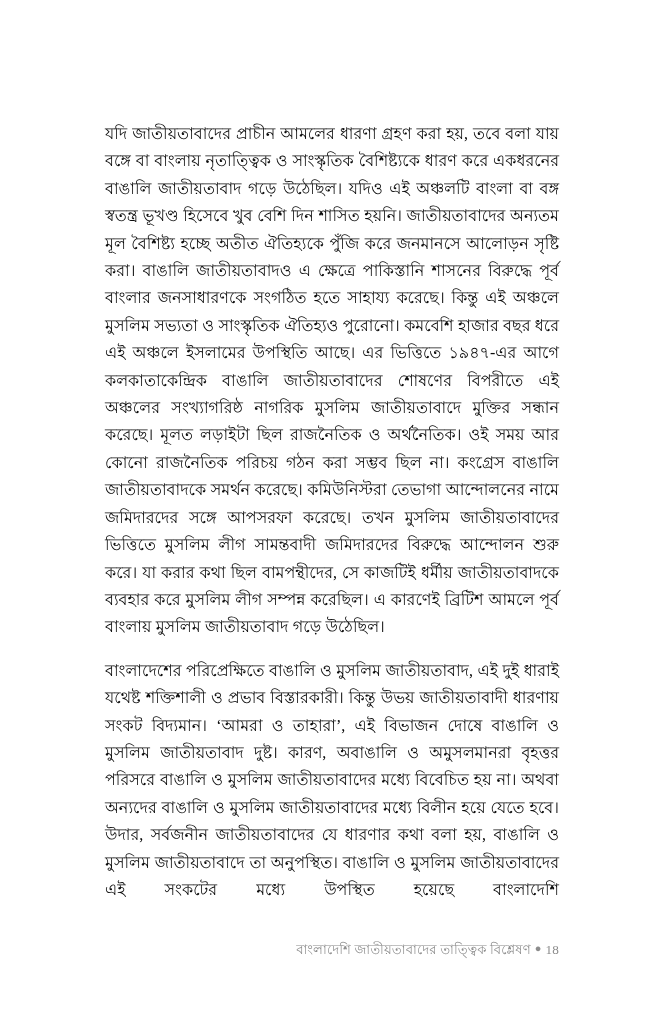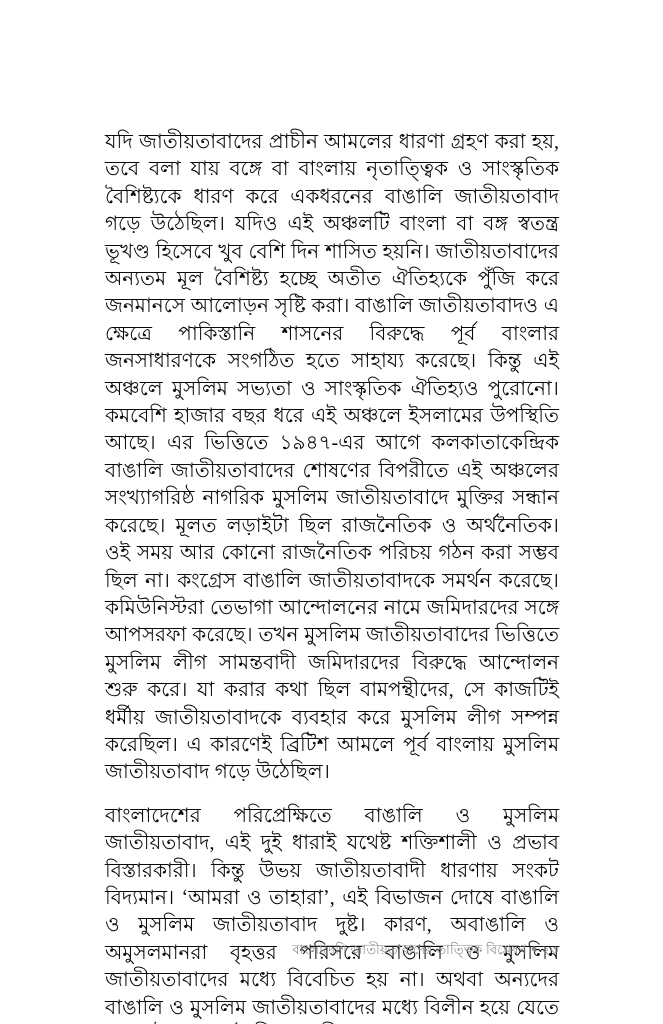--- a/index.html
+++ b/index.html
@@ -27,23 +27,23 @@
   }
 
   .text-column {
     position: absolute;
     left: 105px;
     top: 112px;
     width: 454px;
   }
 
   .para {
-    margin: 16px 0 16px 0;
+    margin: 8px 0 16px 0;
     padding: 0;
-    font-size: 20px;
+    font-size: 16px;
     line-height: 27.4px;
     text-align: justify;
     text-justify: inter-word;
     word-spacing: 0.02em;
     color: #0a0a0a;
   }
 
   .para:last-child {
     margin-bottom: 0;
   }
@@ -80,16 +80,16 @@
 
   <div class="text-column">
 
     <p class="para">যদি জাতীয়তাবাদের প্রাচীন আমলের ধারণা গ্রহণ করা হয়, তবে বলা যায় বঙ্গে বা বাংলায় নৃতাত্ত্বিক ও সাংস্কৃতিক বৈশিষ্ট্যকে ধারণ করে একধরনের বাঙালি জাতীয়তাবাদ গড়ে উঠেছিল। যদিও এই অঞ্চলটি বাংলা বা বঙ্গ স্বতন্ত্র ভূখণ্ড হিসেবে খুব বেশি দিন শাসিত হয়নি। জাতীয়তাবাদের অন্যতম মূল বৈশিষ্ট্য হচ্ছে অতীত ঐতিহ্যকে পুঁজি করে জনমানসে আলোড়ন সৃষ্টি করা। বাঙালি জাতীয়তাবাদও এ ক্ষেত্রে পাকিস্তানি শাসনের বিরুদ্ধে পূর্ব বাংলার জনসাধারণকে সংগঠিত হতে সাহায্য করেছে। কিন্তু এই অঞ্চলে মুসলিম সভ্যতা ও সাংস্কৃতিক ঐতিহ্যও পুরোনো। কমবেশি হাজার বছর ধরে এই অঞ্চলে ইসলামের উপস্থিতি আছে। এর ভিত্তিতে ১৯৪৭-এর আগে কলকাতাকেন্দ্রিক বাঙালি জাতীয়তাবাদের শোষণের বিপরীতে এই অঞ্চলের সংখ্যাগরিষ্ঠ নাগরিক মুসলিম জাতীয়তাবাদে মুক্তির সন্ধান করেছে। মূলত লড়াইটা ছিল রাজনৈতিক ও অর্থনৈতিক। ওই সময় আর কোনো রাজনৈতিক পরিচয় গঠন করা সম্ভব ছিল না। কংগ্রেস বাঙালি জাতীয়তাবাদকে সমর্থন করেছে। কমিউনিস্টরা তেভাগা আন্দোলনের নামে জমিদারদের সঙ্গে আপসরফা করেছে। তখন মুসলিম জাতীয়তাবাদের ভিত্তিতে মুসলিম লীগ সামন্তবাদী জমিদারদের বিরুদ্ধে আন্দোলন শুরু করে। যা করার কথা ছিল বামপন্থীদের, সে কাজটিই ধর্মীয় জাতীয়তাবাদকে ব্যবহার করে মুসলিম লীগ সম্পন্ন করেছিল। এ কারণেই ব্রিটিশ আমলে পূর্ব বাংলায় মুসলিম জাতীয়তাবাদ গড়ে উঠেছিল।</p>
 
     <p class="para justify-last">বাংলাদেশের পরিপ্রেক্ষিতে বাঙালি ও মুসলিম জাতীয়তাবাদ, এই দুই ধারাই যথেষ্ট শক্তিশালী ও প্রভাব বিস্তারকারী। কিন্তু উভয় জাতীয়তাবাদী ধারণায় সংকট বিদ্যমান। ‘আমরা ও তাহারা’, এই বিভাজন দোষে বাঙালি ও মুসলিম জাতীয়তাবাদ দুষ্ট। কারণ, অবাঙালি ও অমুসলমানরা বৃহত্তর পরিসরে বাঙালি ও মুসলিম জাতীয়তাবাদের মধ্যে বিবেচিত হয় না। অথবা অন্যদের বাঙালি ও মুসলিম জাতীয়তাবাদের মধ্যে বিলীন হয়ে যেতে হবে। উদার, সর্বজনীন জাতীয়তাবাদের যে ধারণার কথা বলা হয়, বাঙালি ও মুসলিম জাতীয়তাবাদে তা অনুপস্থিত। বাঙালি ও মুসলিম জাতীয়তাবাদের এই সংকটের মধ্যে উপস্থিত হয়েছে বাংলাদেশি</p>
 
   </div>
 
   <div class="footer">
-    <span>বাংলাদেশি জাতীয়তাবাদের তাত্ত্বিক বিশ্লেষণ</span><span class="sep">●</span><span>২৩</span>
+    <span>বাংলাদেশি জাতীয়তাবাদের তাত্ত্বিক বিশ্লেষণ</span><span class="sep">●</span><span>18</span>
   </div>
 
 </div>
 
 </body></html>

